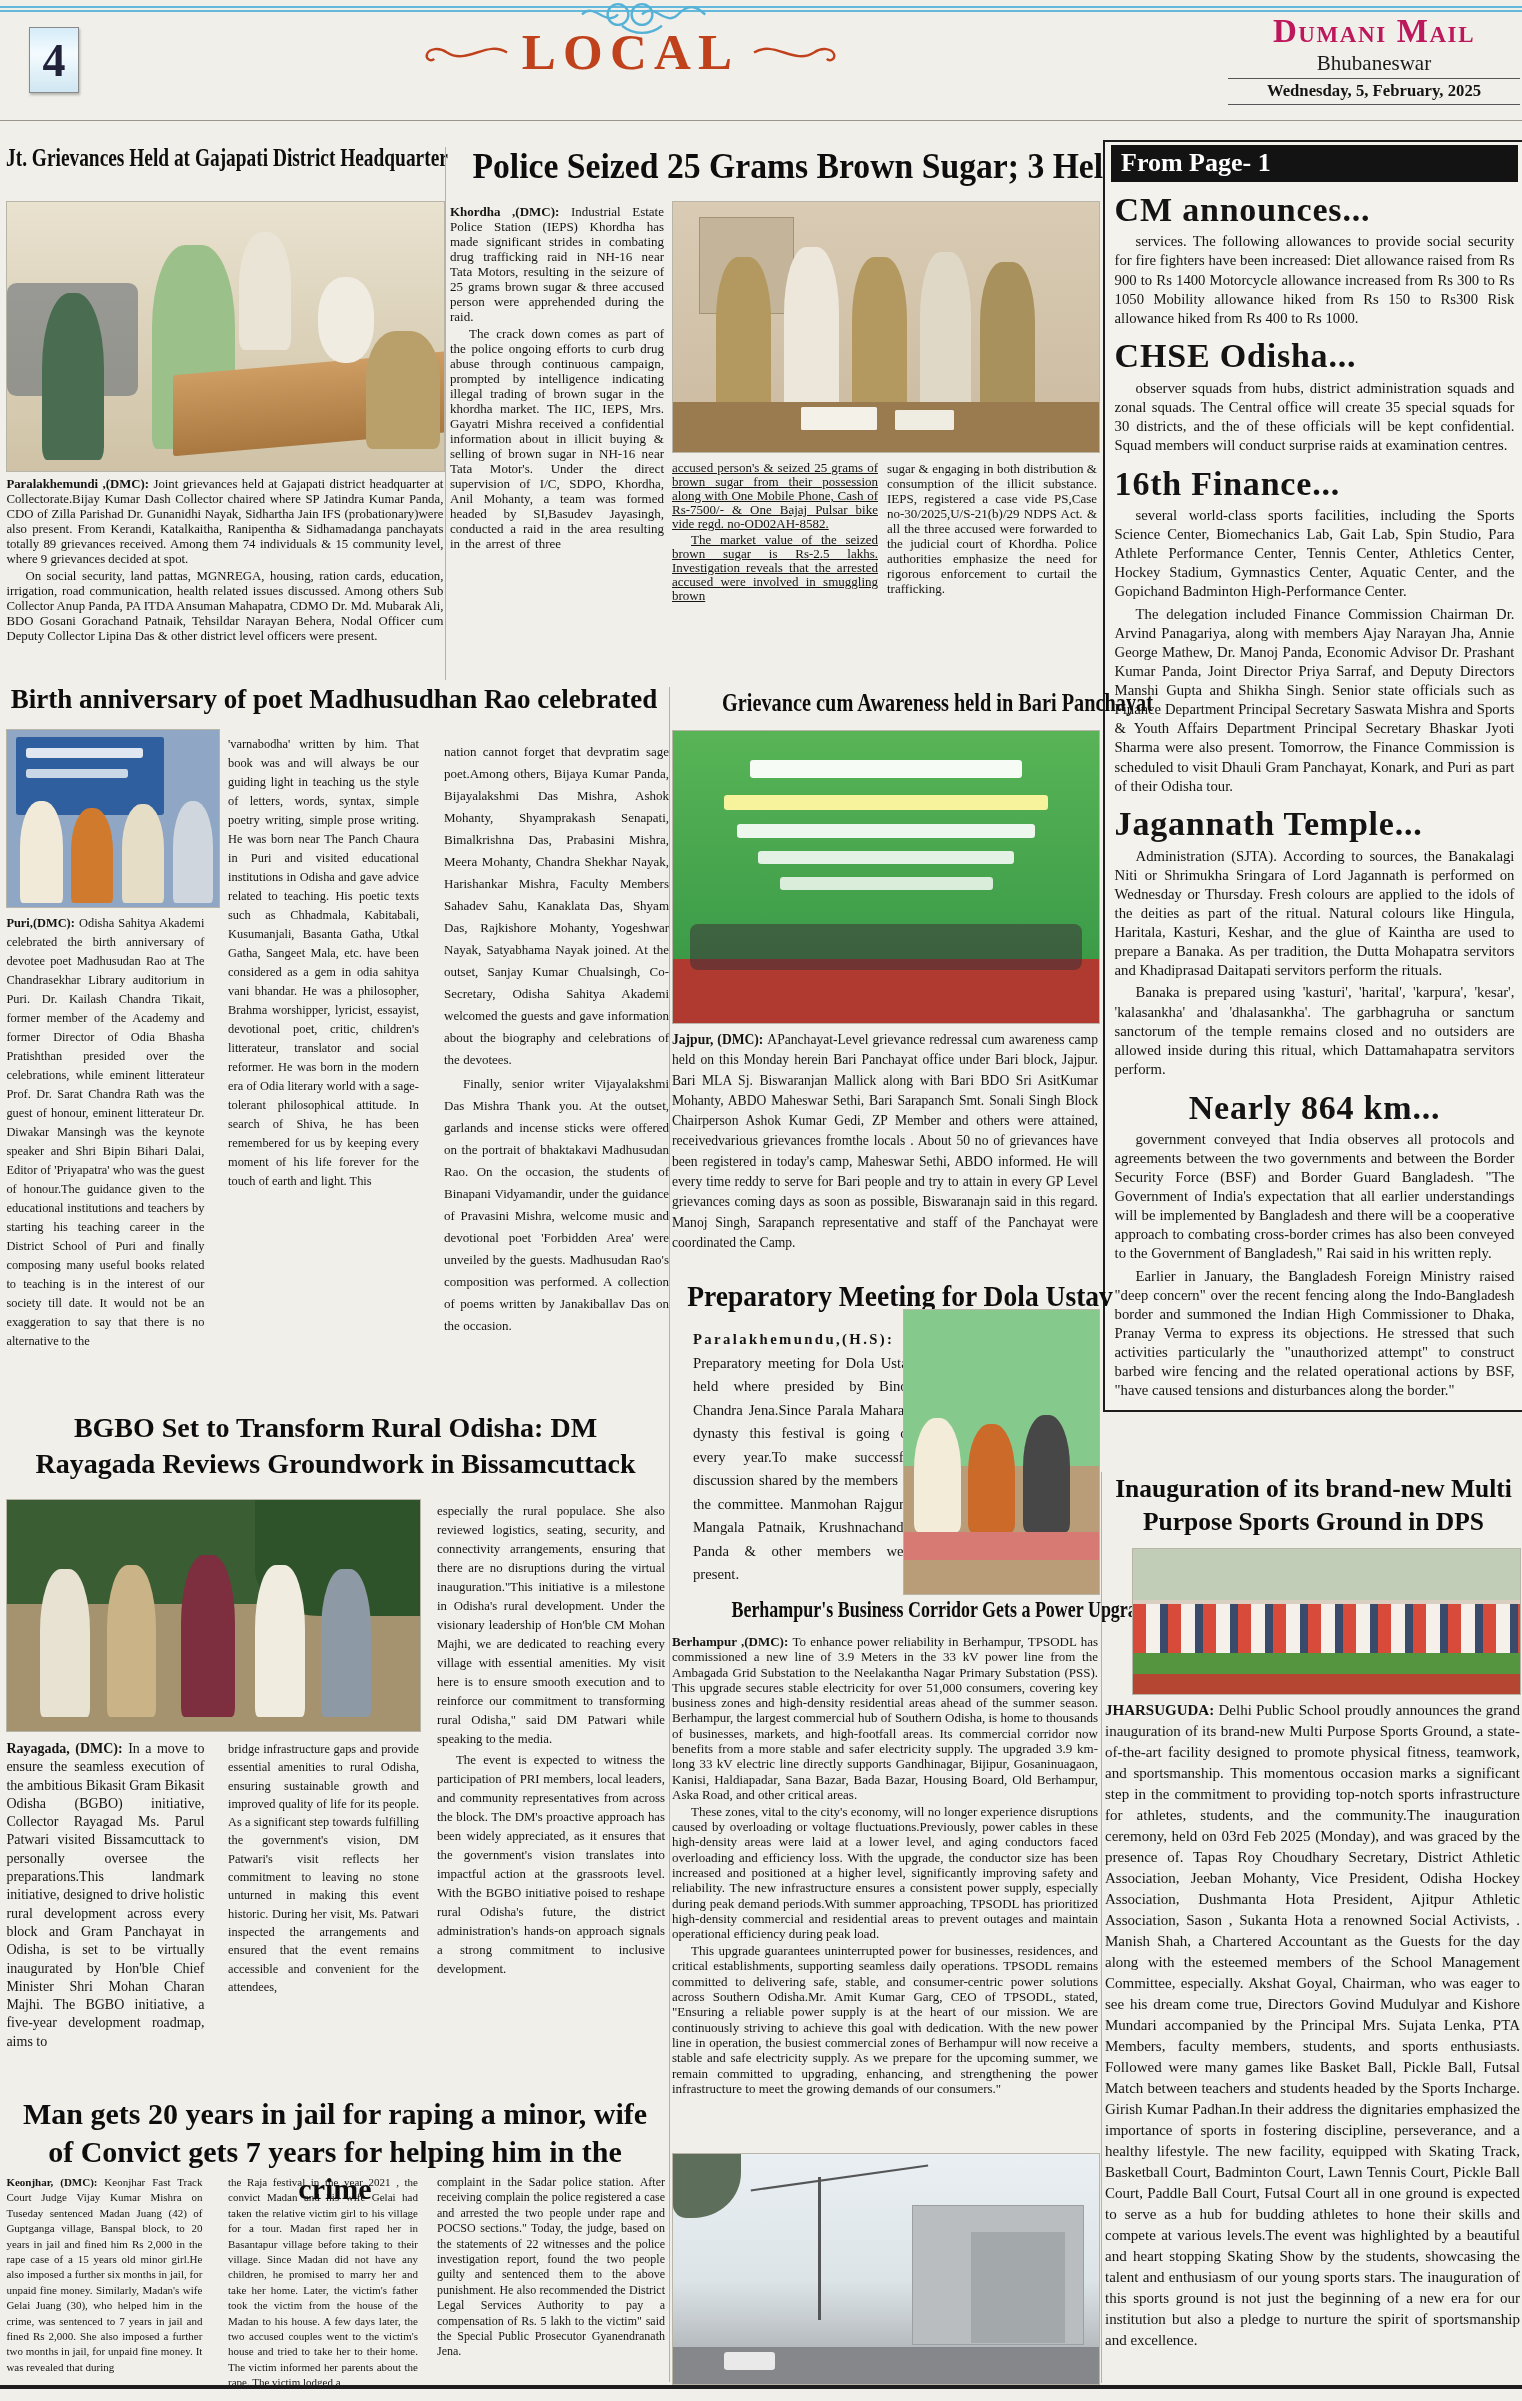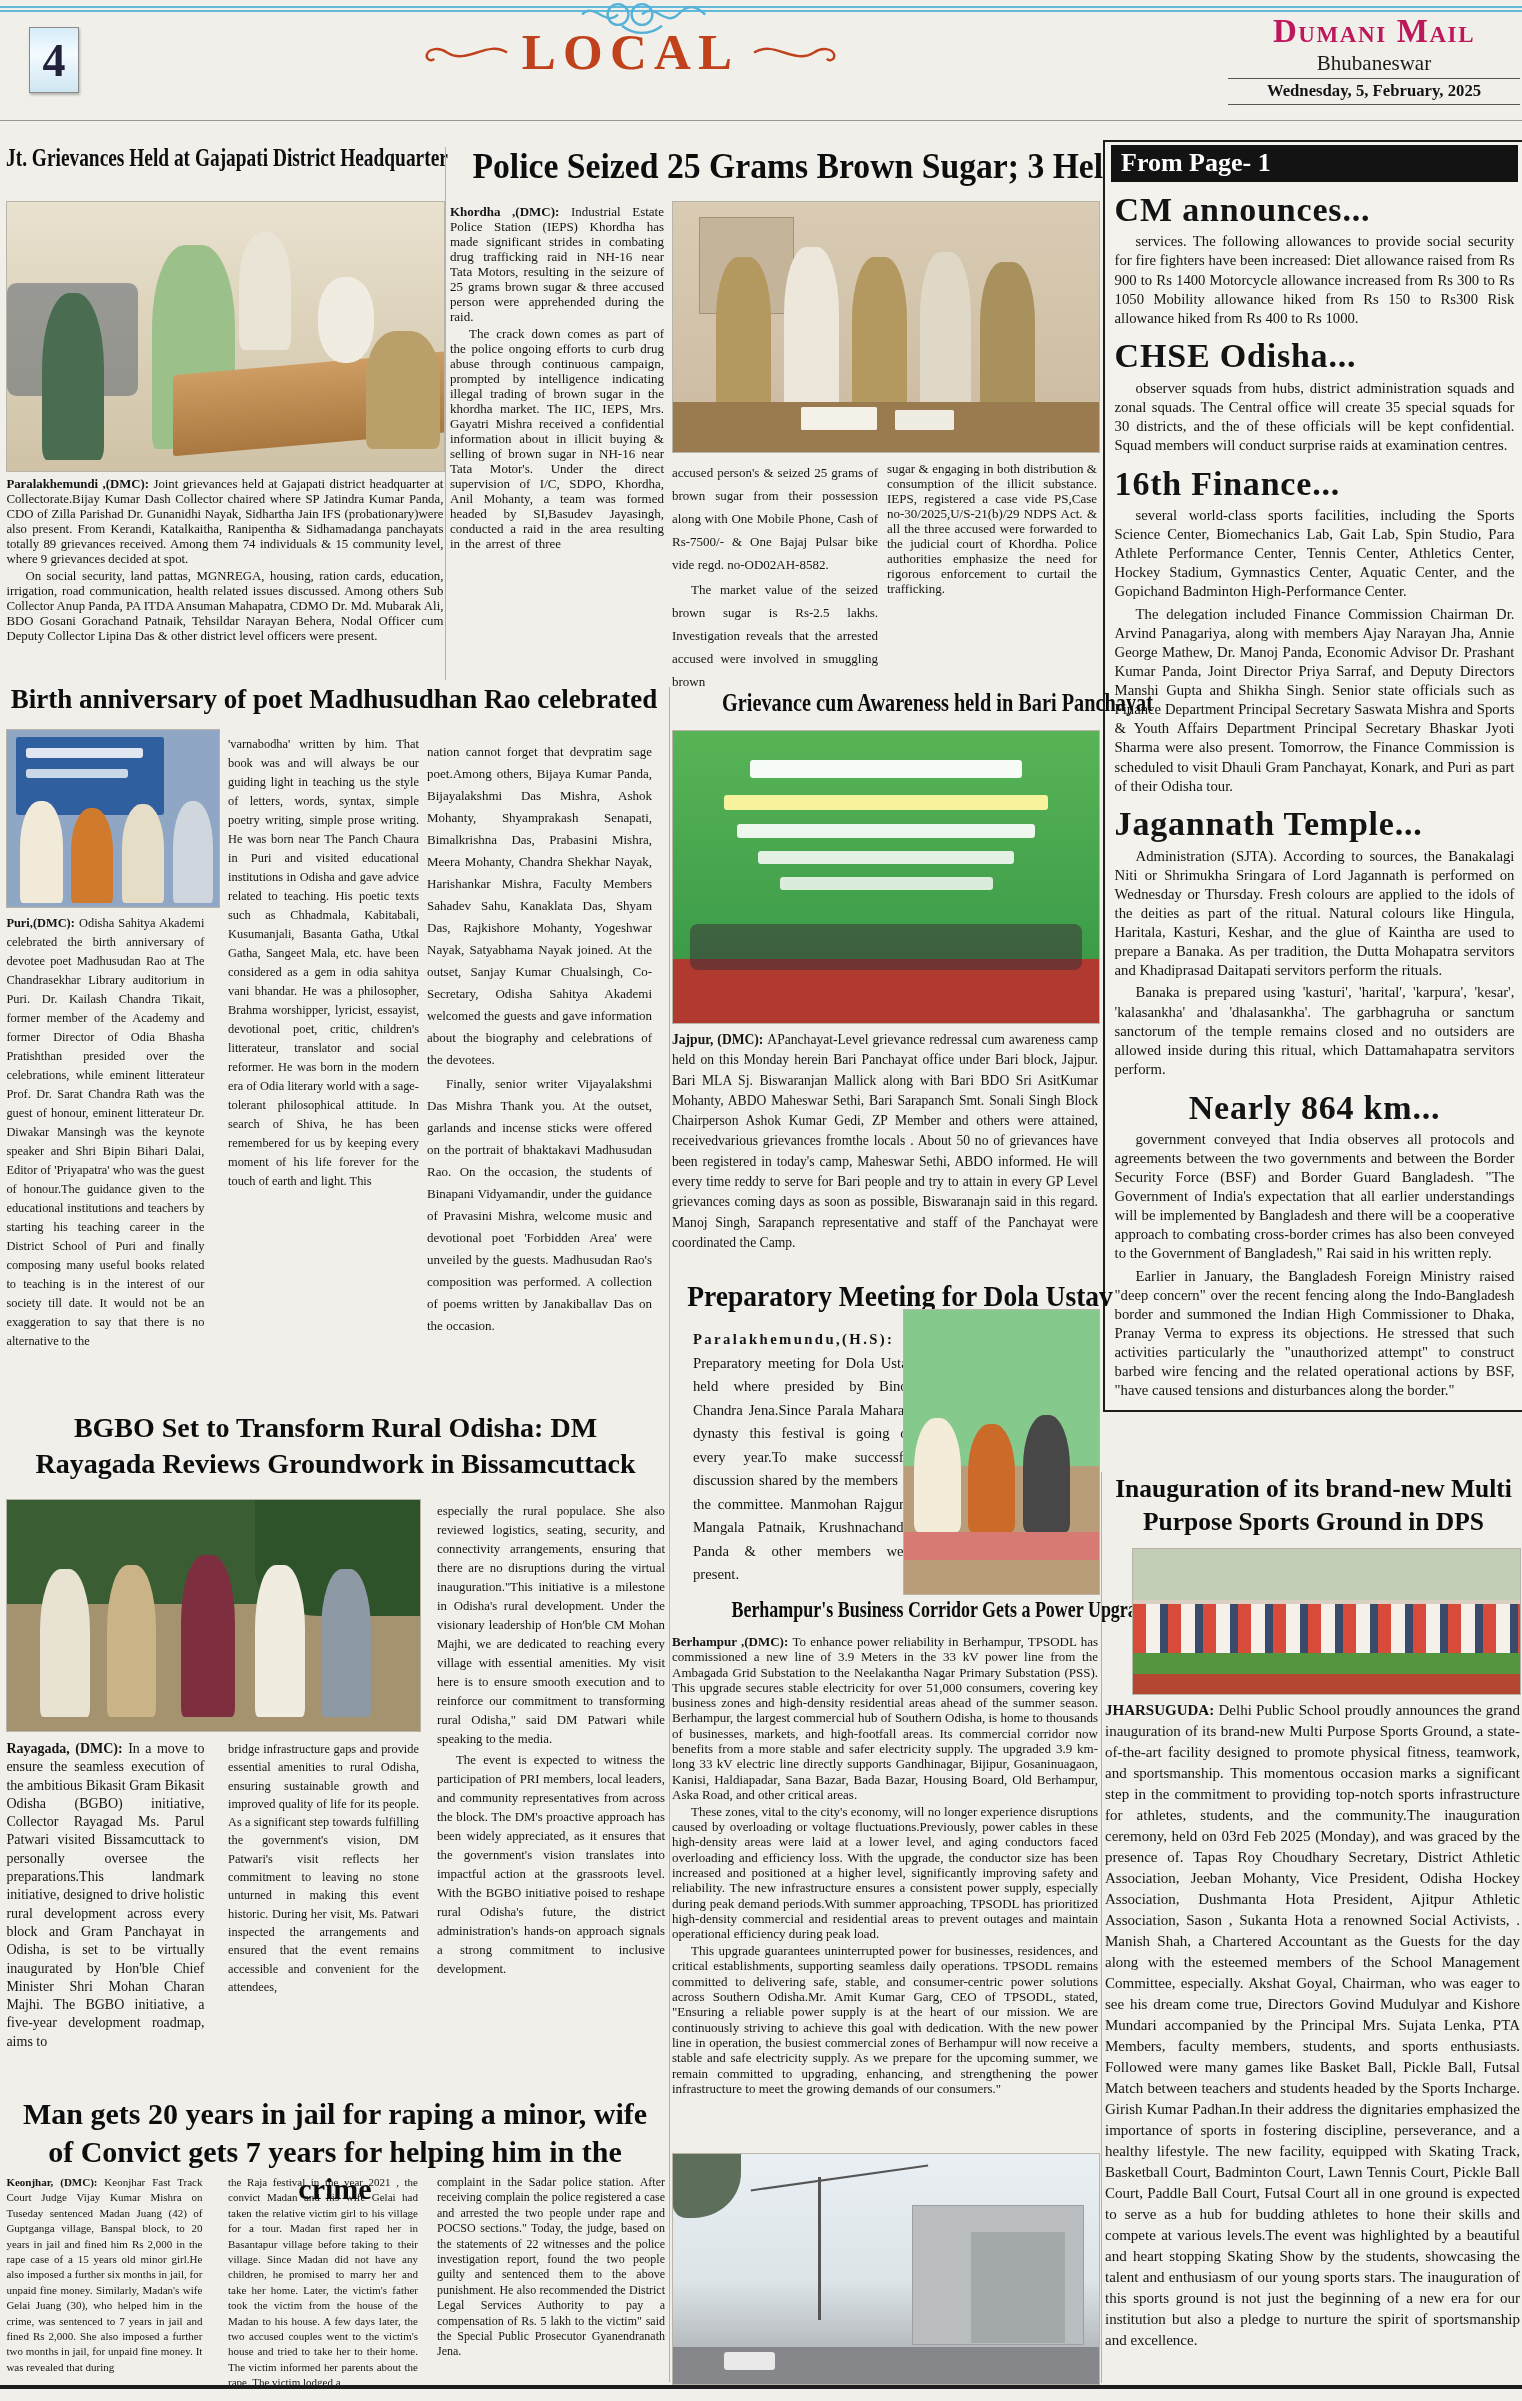--- a/index.html
+++ b/index.html
@@ -36,25 +36,25 @@
   #h-madh{left:0px;top:684px;width:668px;font-size:27px;text-align:center;}
   #h-bari{left:672px;top:689px;width:426px;font-size:25px;text-align:center;}
   #h-dola{left:672px;top:1280px;width:426px;font-size:29.5px;text-align:center;}
   #h-bgbo{left:12px;top:1410px;width:647px;font-size:28px;text-align:center;line-height:1.28;}
   #h-keo{left:16px;top:2095px;width:638px;font-size:30px;text-align:center;line-height:1.25;}
   #h-ber{left:672px;top:1597px;width:426px;font-size:23px;text-align:center;}
   #h-dps{left:1108px;top:1472px;width:411px;font-size:25.5px;text-align:center;line-height:1.3;}
   
   #a-gaj{left:6.4px;top:477px;width:437px;font-size:12.8px;line-height:15px;}
   #a-police-c1{left:450px;top:204px;width:214px;font-size:13px;line-height:15px;word-spacing:1.6px;}
-  #a-police-c2{left:672px;top:461px;width:206px;font-size:13px;line-height:23px;}
+  #a-police-c2{left:672px;top:461px;width:206px;font-size:13px;line-height:14px;text-decoration:underline;}
   #a-police-c3{left:887px;top:461px;width:210px;font-size:13px;line-height:15px;}
   #a-madh-c1{left:6.4px;top:914px;width:198px;font-size:12.4px;line-height:19px;}
   #a-madh-c2{left:228px;top:735px;width:191px;font-size:12.4px;line-height:19px;}
-  #a-madh-c3{left:427px;top:741px;width:225px;font-size:13px;line-height:22px;}
+  #a-madh-c3{left:444px;top:741px;width:225px;font-size:13px;line-height:22px;}
   #a-bari{left:672px;top:1030px;width:426px;font-size:13.6px;line-height:20.3px;}
   #a-dola{left:672px;top:1328px;width:222px;font-size:14.7px;line-height:23.5px;margin-left:21px;}
   #a-bgbo-c1{left:6.4px;top:1740px;width:198px;font-size:14px;line-height:18.3px;}
   #a-bgbo-c2{left:228px;top:1740px;width:191px;font-size:12.4px;line-height:18.3px;}
   #a-bgbo-c3{left:437px;top:1502px;width:228px;font-size:12.8px;line-height:19px;}
   #a-keo-c1{left:6.4px;top:2175px;width:196px;font-size:11px;line-height:15.4px;}
   #a-keo-c2{left:228px;top:2175px;width:190px;font-size:11px;line-height:15.4px;}
   #a-keo-c3{left:437px;top:2175px;width:228px;font-size:12px;line-height:15.4px;}
   #a-ber{left:672px;top:1634px;width:426px;font-size:13px;line-height:15.3px;}
   #a-dps{left:1105px;top:1700px;width:415px;font-size:15px;line-height:21px;text-align:justify;}

